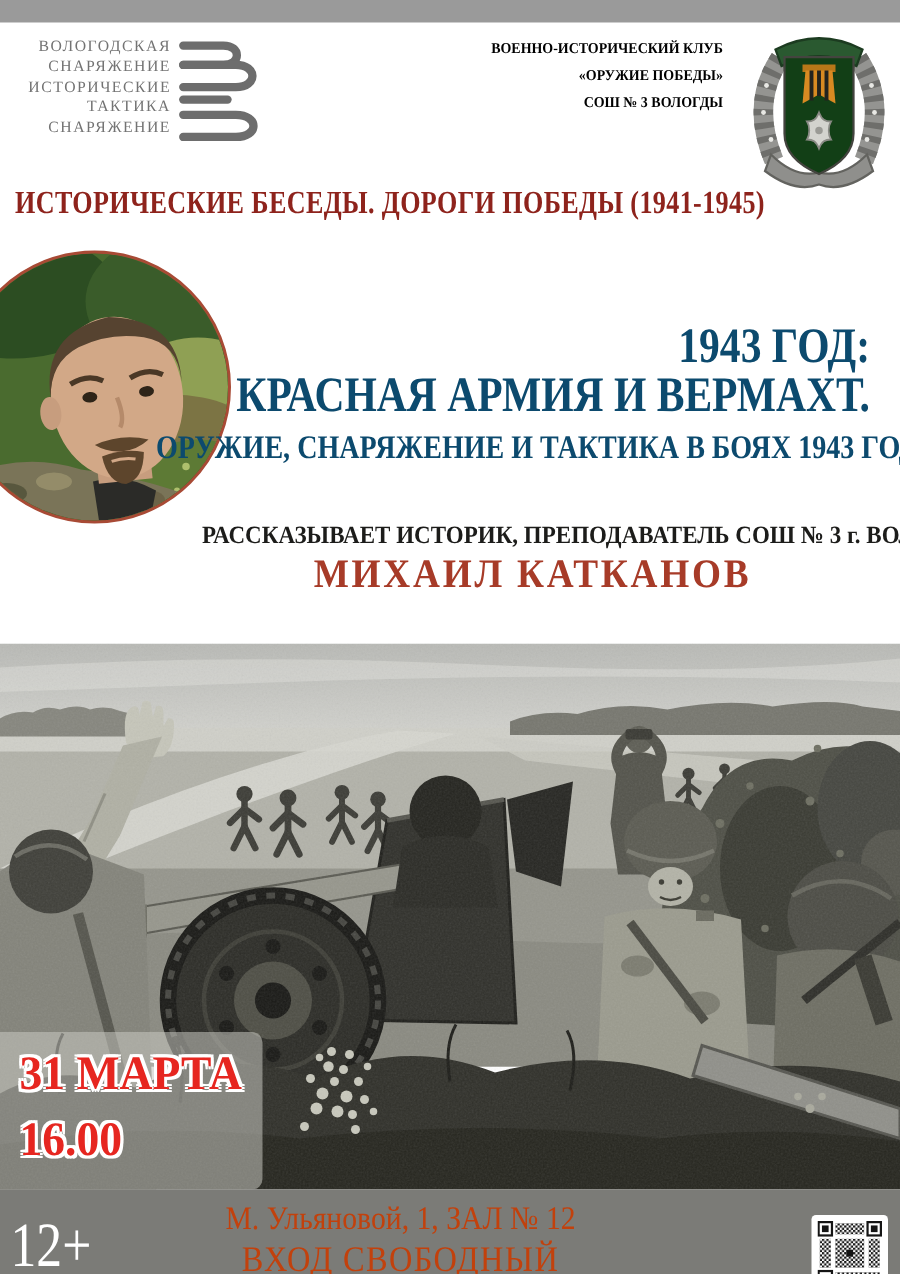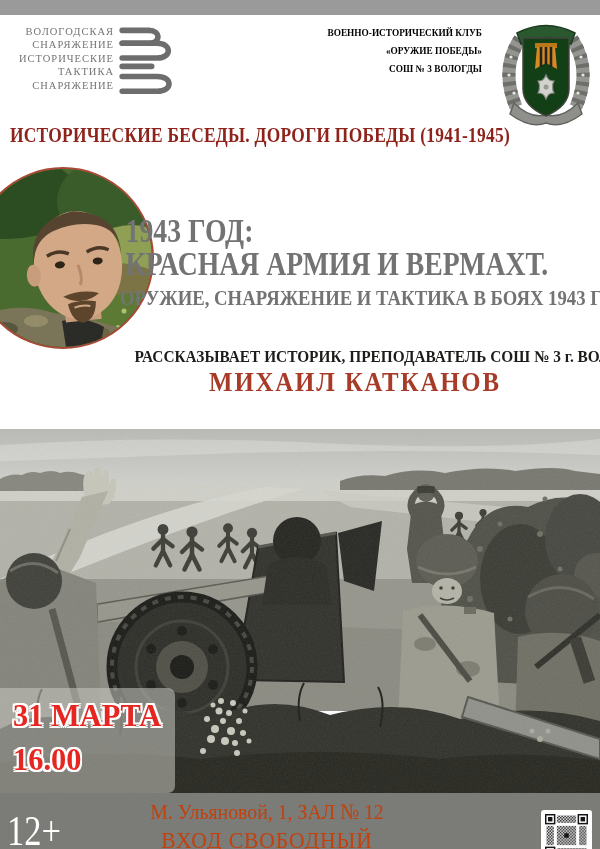--- a/index.html
+++ b/index.html
@@ -25,21 +25,21 @@
   .series{left:10px;top:108px;width:580px;
     font-size:21.5px;font-weight:700;color:#8E231C;letter-spacing:.3px;
     transform:scaleX(.81);transform-origin:left center;white-space:nowrap;}
 
   
   .portrait{left:-28px;top:152px;width:178px;height:178px;border-radius:50%;
     border:2.5px solid #A84A35;overflow:hidden;background:#4a6b2f;}
   .portrait svg{display:block;width:100%;height:100%;}
 
   
-  .title-block{right:4px;top:200px;width:560px;color:#737373;}
+  .title-block{right:20px;top:200px;width:560px;text-align:right;color:#0c4a6e;}
   .title-l1,.title-l2{font-size:33px;line-height:33px;font-weight:700;white-space:nowrap;
     transform:scaleX(.84);transform-origin:right center;}
   .title-l3{font-size:22px;line-height:27px;font-weight:700;white-space:nowrap;margin-top:3px;
     transform:scaleX(.85);transform-origin:right center;}
 
   
   .speaker-intro{left:118px;right:8px;top:332px;text-align:center;
     font-size:16.5px;font-weight:700;color:#1c1c1a;white-space:nowrap;
     transform:scaleX(.93);transform-origin:center;}
   .speaker-name{left:118px;right:8px;top:352px;text-align:center;

